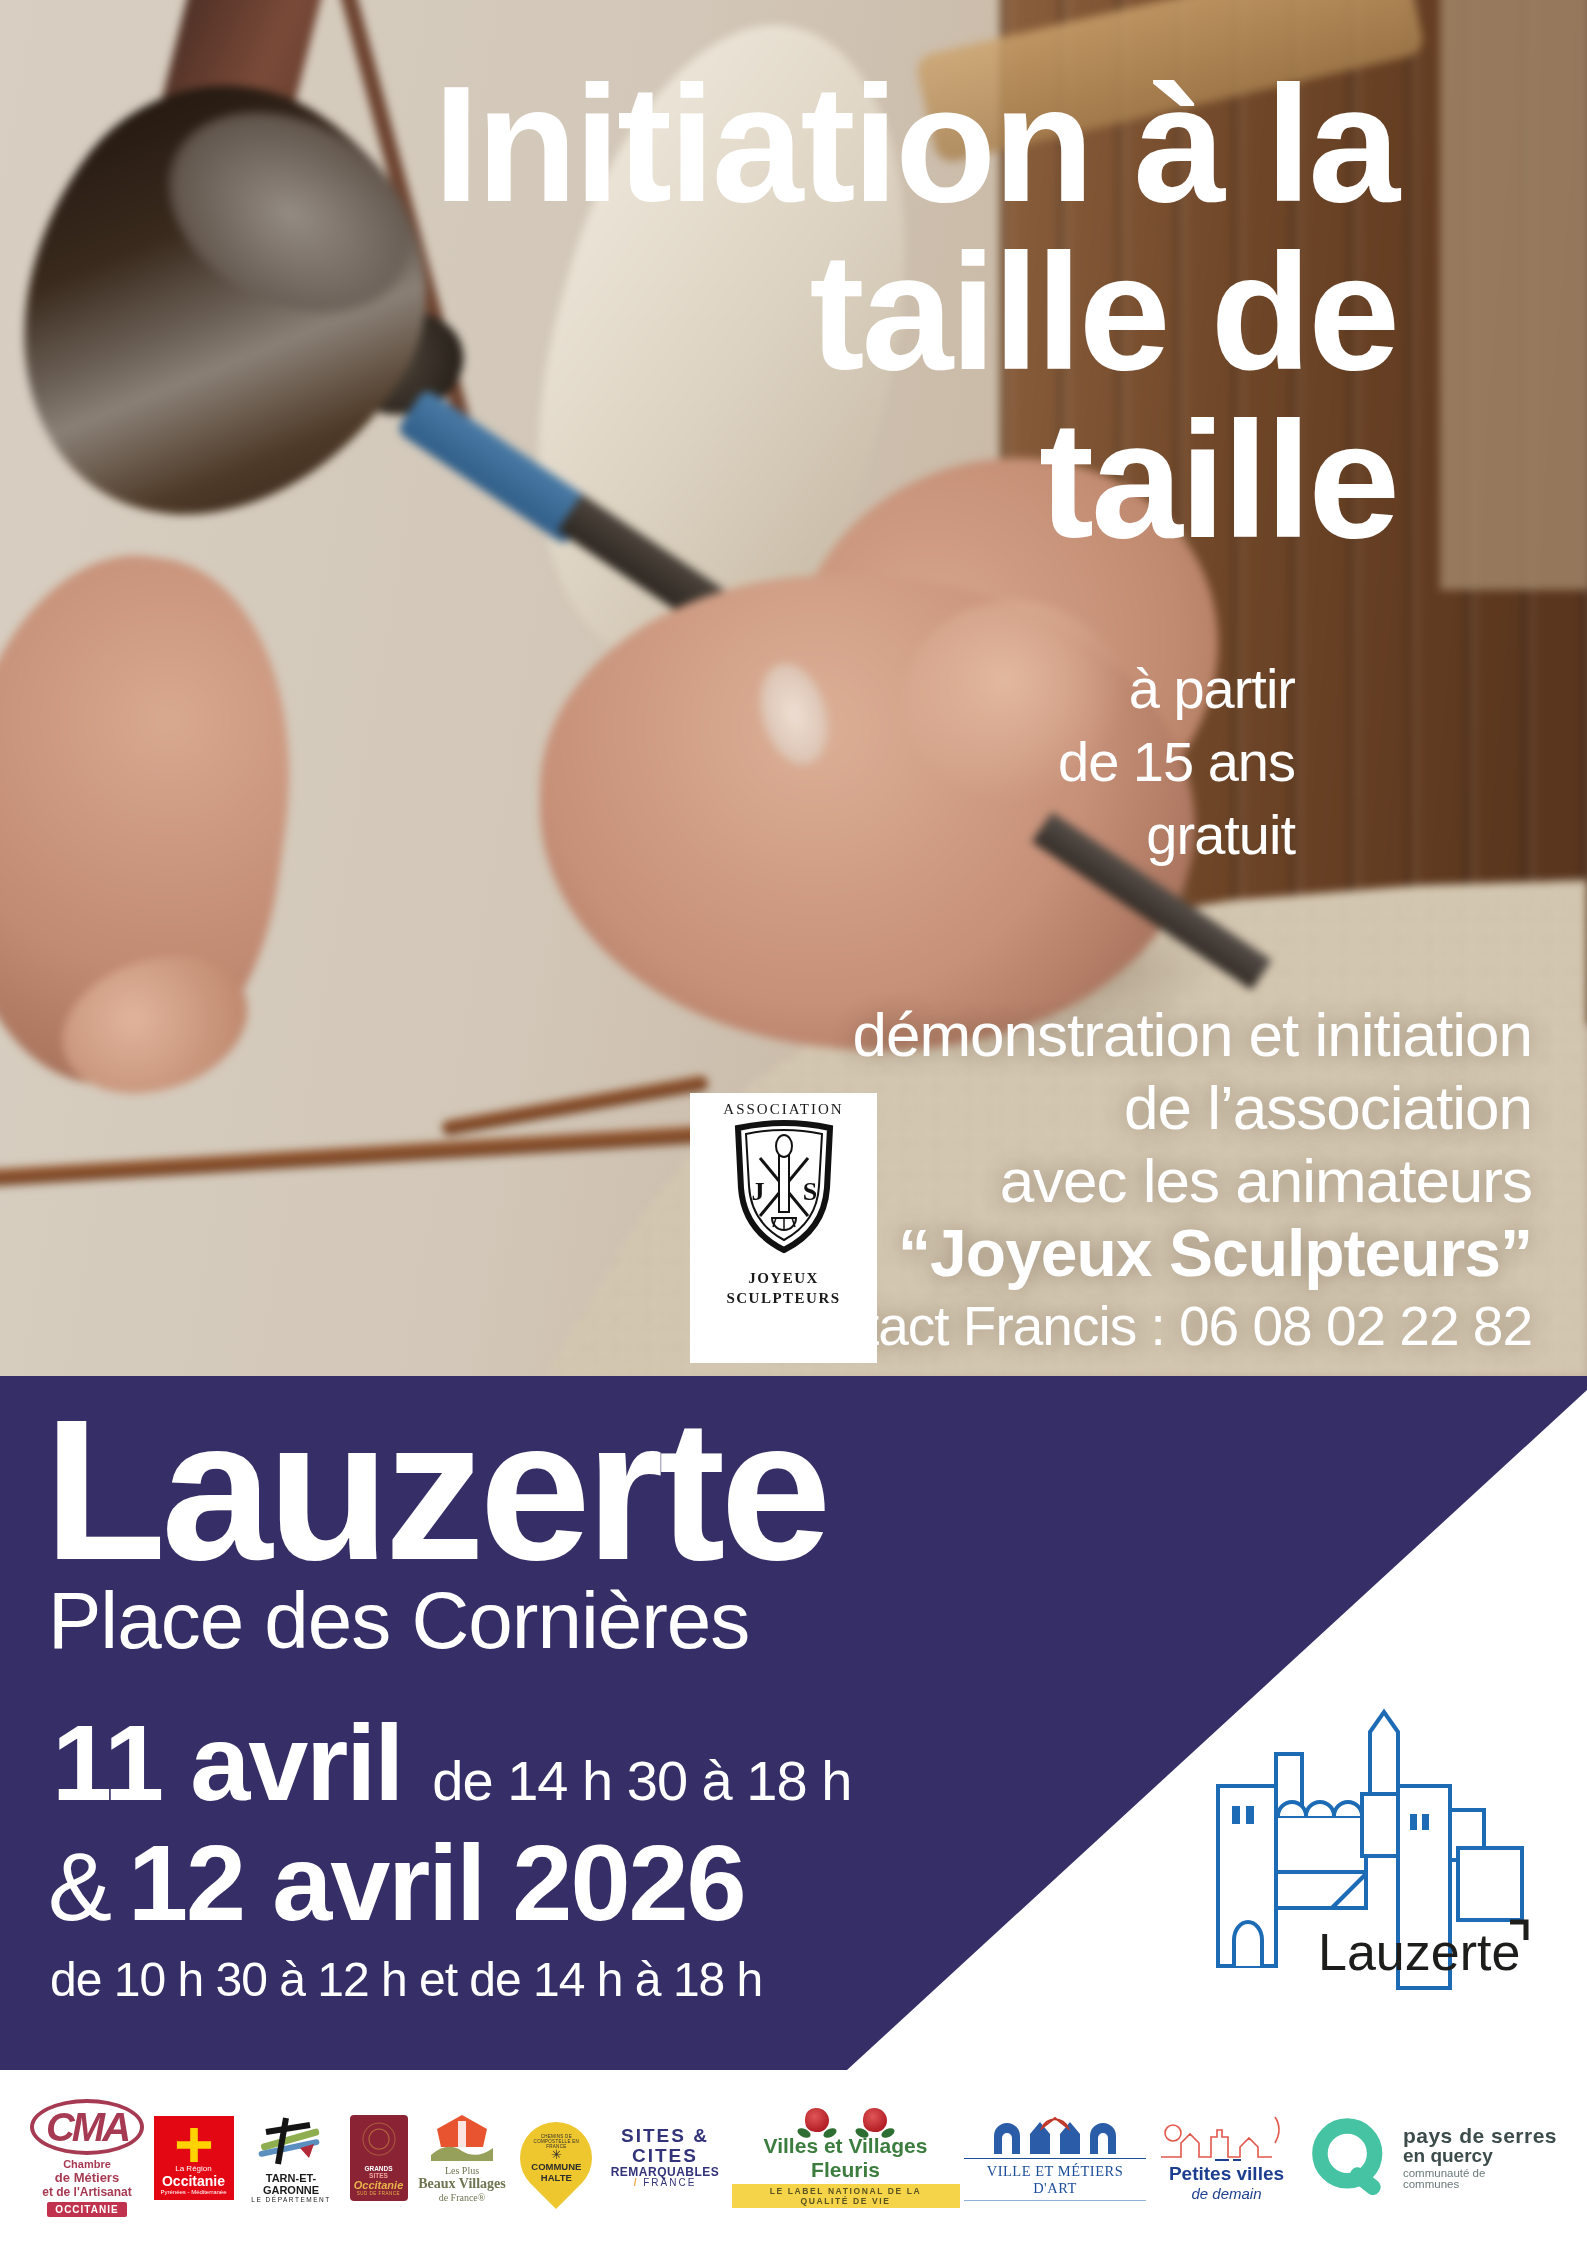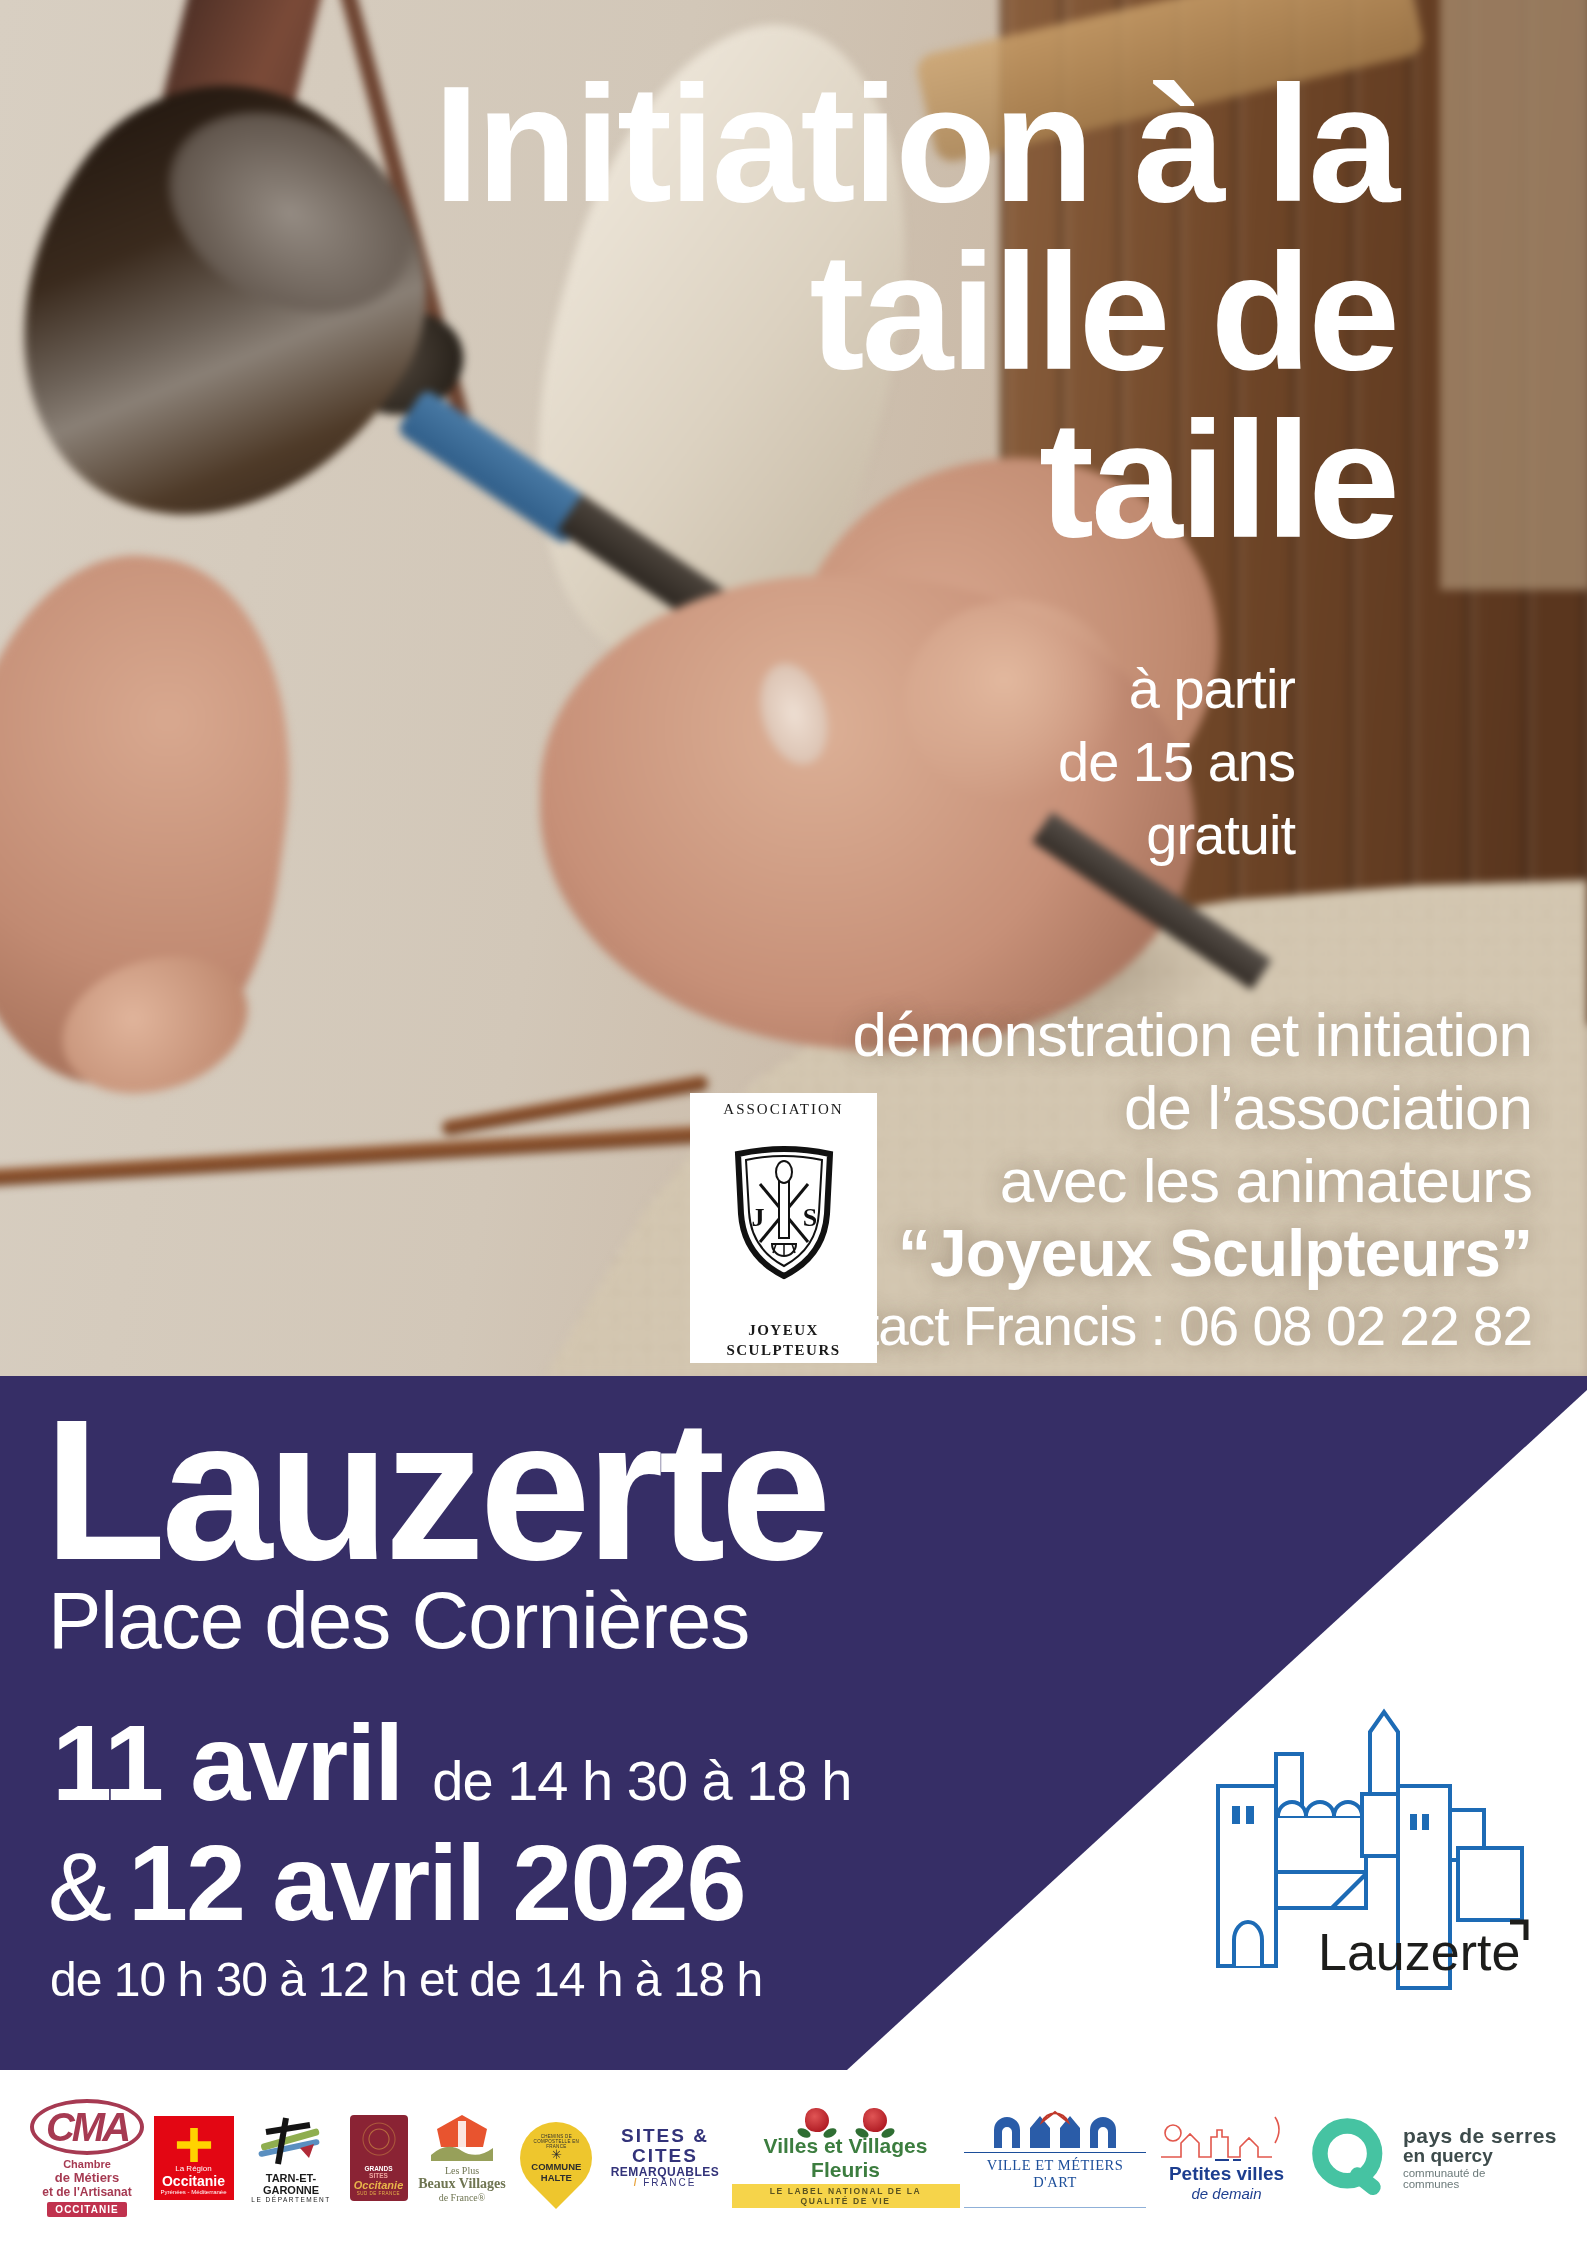--- a/index.html
+++ b/index.html
@@ -67,21 +67,21 @@
          font-size:165px;line-height:168px;letter-spacing:-3px;}
   .age{position:absolute;top:652px;right:292px;text-align:right;color:#fff;font-size:56px;
        line-height:73px;font-weight:400;letter-spacing:-1px;}
   .demo{position:absolute;top:998px;right:55px;text-align:right;color:#fff;font-size:62px;
         line-height:73px;font-weight:400;letter-spacing:-1px;text-shadow:0 0 22px rgba(80,60,40,.45);}
   .demo .demo-bold{font-size:66px;font-weight:700;}
   .demo .demo-contact{font-size:55px;}
 
   
   .js-box{position:absolute;left:690px;top:1093px;width:187px;height:270px;background:#fff;
-          display:flex;flex-direction:column;align-items:center;padding-top:8px;box-sizing:border-box;gap:26px;}
+          display:flex;flex-direction:column;align-items:center;padding-top:8px;box-sizing:border-box;}
   .js-head{font-family:"Liberation Serif",serif;font-size:15px;letter-spacing:2px;color:#1a1a1a;}
   .js-foot{font-family:"Liberation Serif",serif;font-size:15px;letter-spacing:1.5px;color:#1a1a1a;
            font-weight:700;line-height:20px;text-align:center;}
 
   
   .band{position:absolute;left:0;top:1376px;width:1587px;height:694px;background:#362e66;}
   .band-triangle{position:absolute;left:847px;top:1390px;width:740px;height:680px;background:#fff;
                  clip-path:polygon(100% 0,100% 100%,0 100%);}
   .city{position:absolute;left:44px;top:1390px;color:#fff;font-weight:700;font-size:200px;
         line-height:200px;letter-spacing:-5px;}
@@ -152,21 +152,21 @@
   .rose::before,.rose::after{content:"";position:absolute;width:14px;height:8px;border-radius:50%;
         background:#2f6e33;bottom:-5px;}
   .rose::before{left:-8px;transform:rotate(25deg);}
   .rose::after{right:-8px;transform:rotate(-25deg);}
   .vvf-l1{font-size:21px;font-weight:700;color:#3c7d3f;}
   .vvf-l2{background:#f6d44a;color:#5a5320;font-size:8.5px;font-weight:700;letter-spacing:1.6px;
           padding:2px 20px;margin-top:2px;}
   .vma{width:182px;color:#1c4e9a;}
   .vma-l1{font-family:"Liberation Serif",serif;font-size:14.5px;letter-spacing:.5px;
           border-top:1.5px solid #1c4e9a;padding-top:4px;margin-top:2px;
-          border-bottom:1.5px solid #8fb0d8;padding-bottom:16px;}
+          border-bottom:1.5px solid #8fb0d8;padding-bottom:3px;}
   .pvd{width:152px;color:#1d3e8f;}
   .pvd-l1{font-size:19px;font-weight:700;}
   .pvd-l2{font-size:15px;font-style:italic;}
   .psq{width:252px;display:flex;flex-direction:row;align-items:center;gap:12px;text-align:left;}
   .psq-q{position:relative;width:82px;height:82px;flex:0 0 auto;}
   .psq-text{color:#3d4b4b;line-height:1.0;}
   .psq-l1{font-size:21px;font-weight:600;letter-spacing:.5px;}
   .psq-l2{font-size:19px;font-weight:600;}
   .psq-l3{font-size:11.5px;color:#6c7a7a;margin-top:3px;}
   .psq-l4{font-size:11.5px;color:#6c7a7a;}

